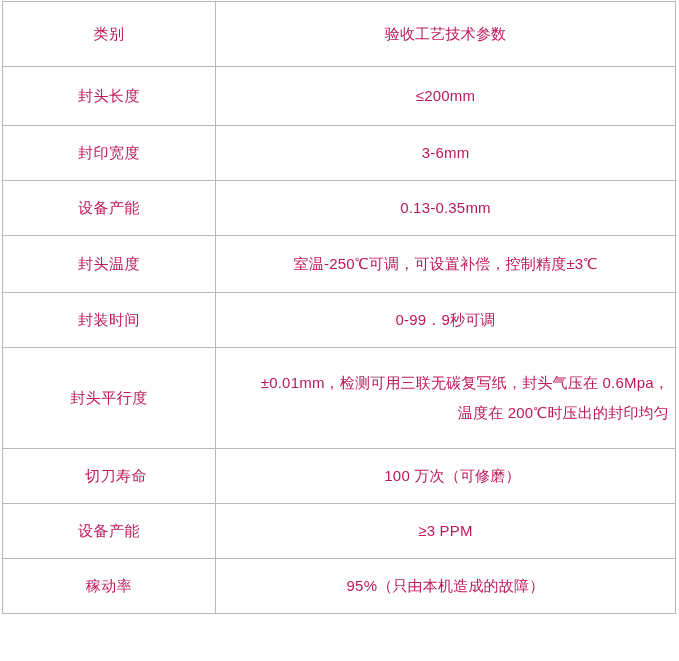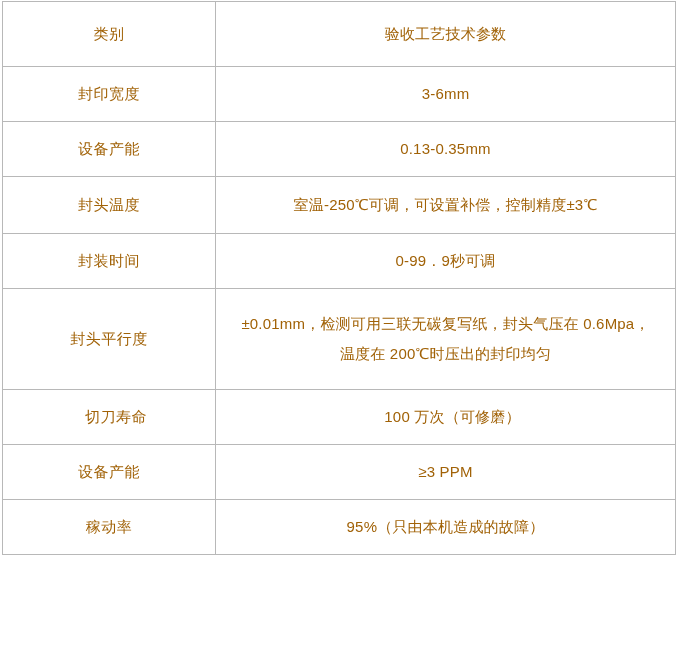--- a/index.html
+++ b/index.html
@@ -24,56 +24,60 @@
     border-collapse: collapse;
     width: 673px;
     table-layout: fixed;
   }
   table.spec td {
     border: 1px solid #b8b8b8;
     text-align: center;
     vertical-align: middle;
     font-size: 15px;
     line-height: 1.5;
-    color: #a16207;
+    color: #be185d;
     padding: 4px 6px;
   }
   col.label-col { width: 213px; }
   col.value-col { width: 460px; }
 
   tr.r-head td { height: 56px; }
   tr.r-1 td { height: 50px; }
   tr.r-2 td { height: 46px; }
   tr.r-3 td { height: 46px; }
   tr.r-4 td { height: 48px; }
   tr.r-5 td { height: 46px; }
   tr.r-tall td { height: 92px; }
   tr.r-7 td { height: 48px; }
   tr.r-8 td { height: 46px; padding-left: 20px; }
   tr.r-9 td { height: 46px; margin-left: 10px; }
   tr.r-10 td { height: 46px; }
 
   td.label { letter-spacing: 0.5px; }
   td.value { letter-spacing: 0.2px; }
-  td.value.multiline { line-height: 2.0; }
+  td.value.multiline { line-height: 2.0; text-align: right; }
   .line { display: block; }
 </style>
 </head>
 <body>
 
 <div class="sheet">
   <table class="spec">
     <colgroup>
       <col class="label-col">
       <col class="value-col">
     </colgroup>
     <tbody>
       <tr class="r-head">
         <td class="label">类别</td>
         <td class="value">验收工艺技术参数</td>
+      </tr>
+      <tr class="r-1">
+        <td class="label">封头长度</td>
+        <td class="value">≤200mm</td>
       </tr>
       <tr class="r-2">
         <td class="label">封印宽度</td>
         <td class="value">3-6mm</td>
       </tr>
       <tr class="r-3">
         <td class="label">设备产能</td>
         <td class="value">0.13-0.35mm</td>
       </tr>
       <tr class="r-4">

